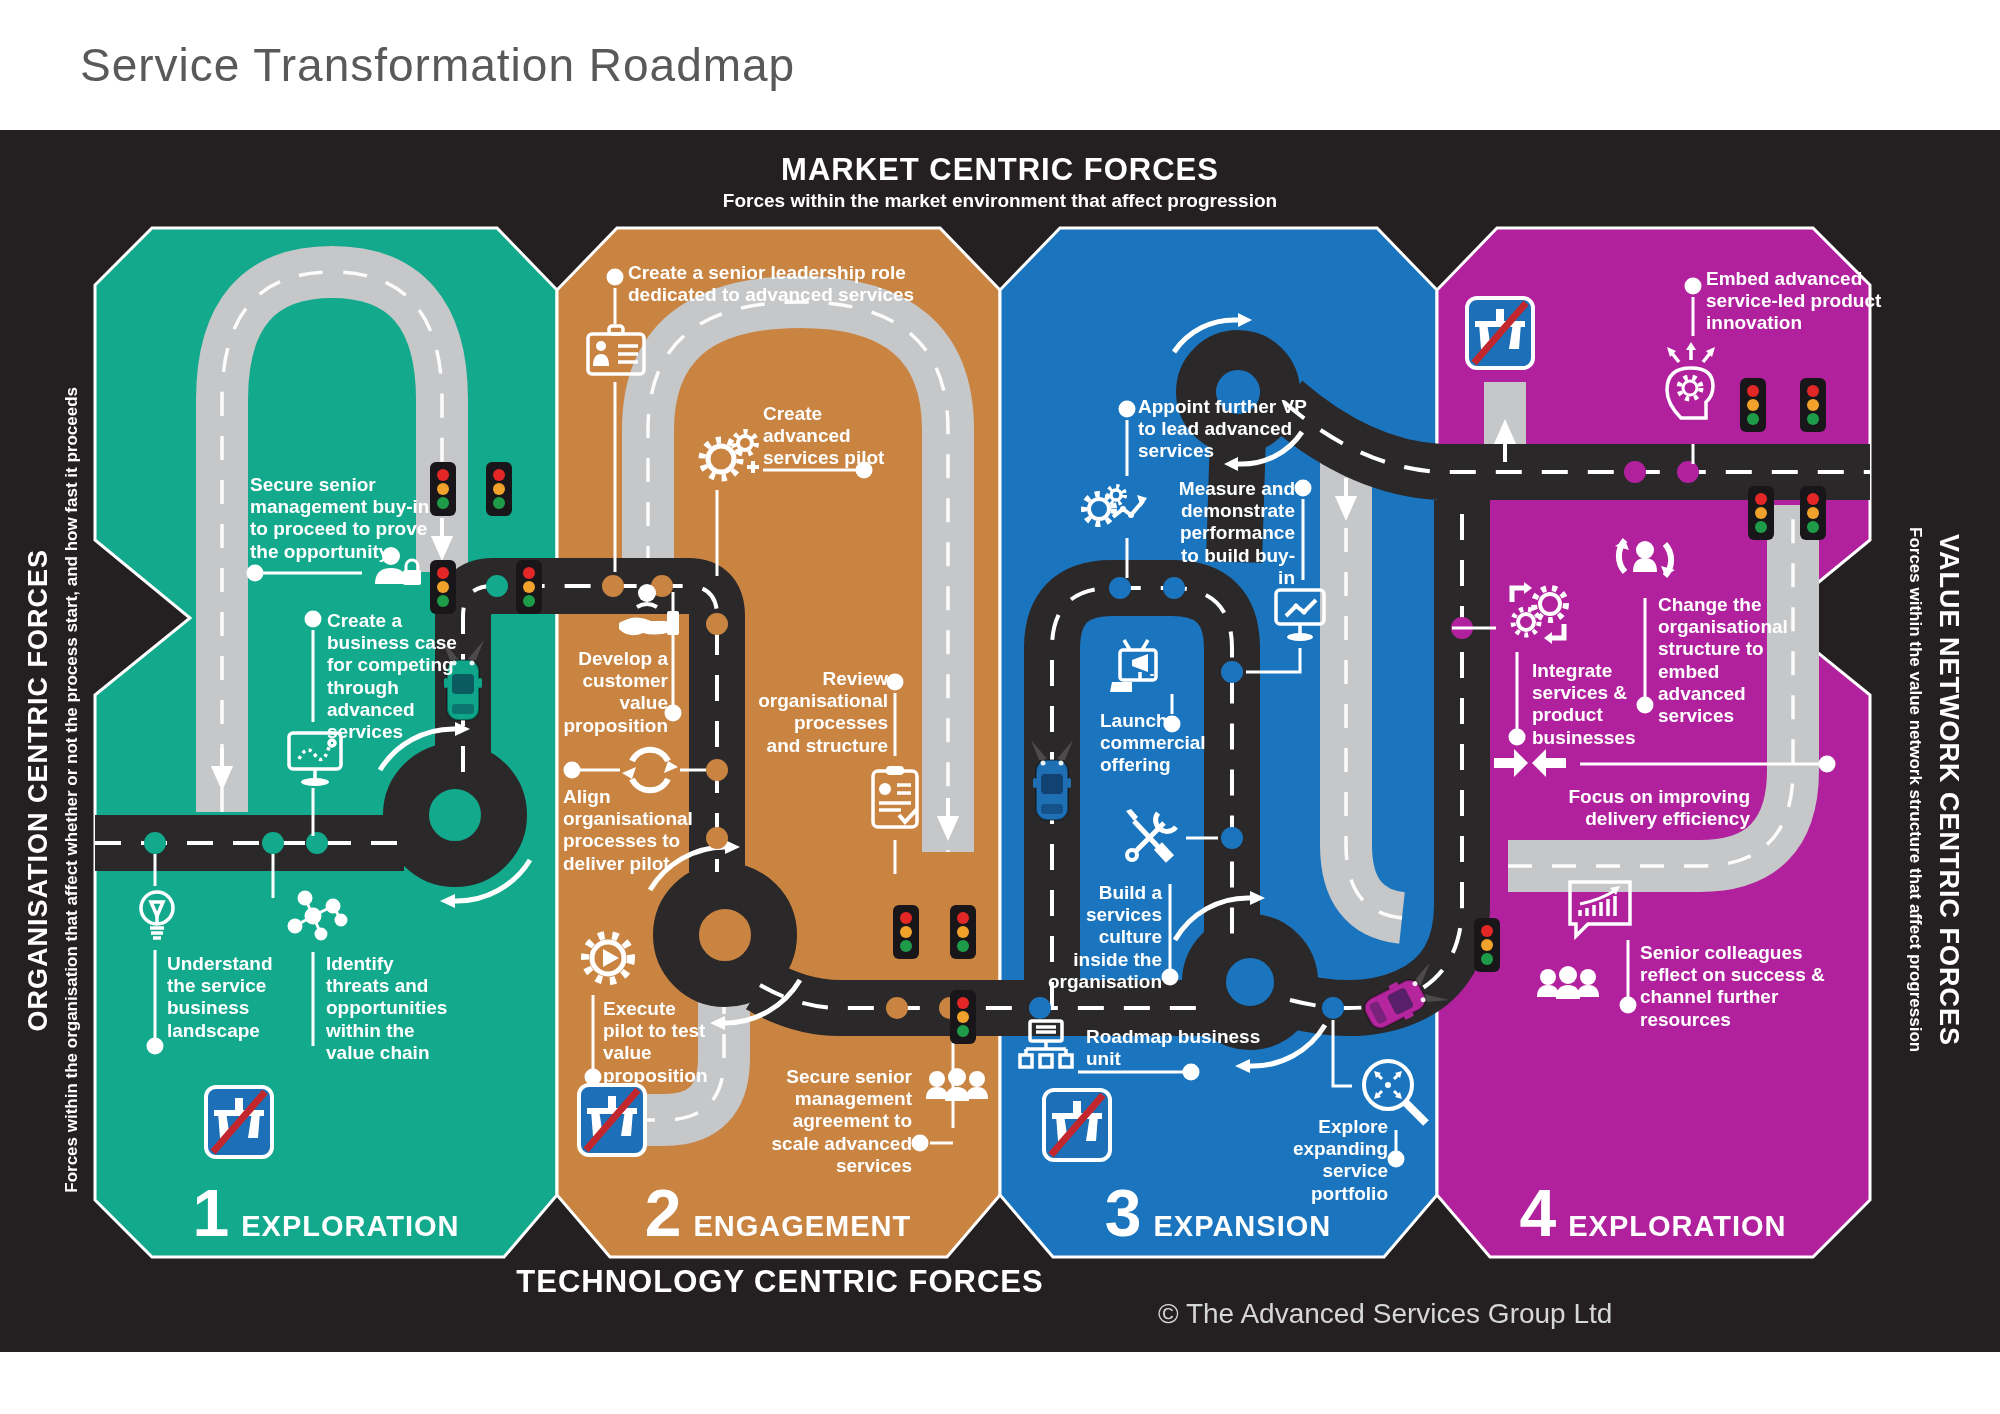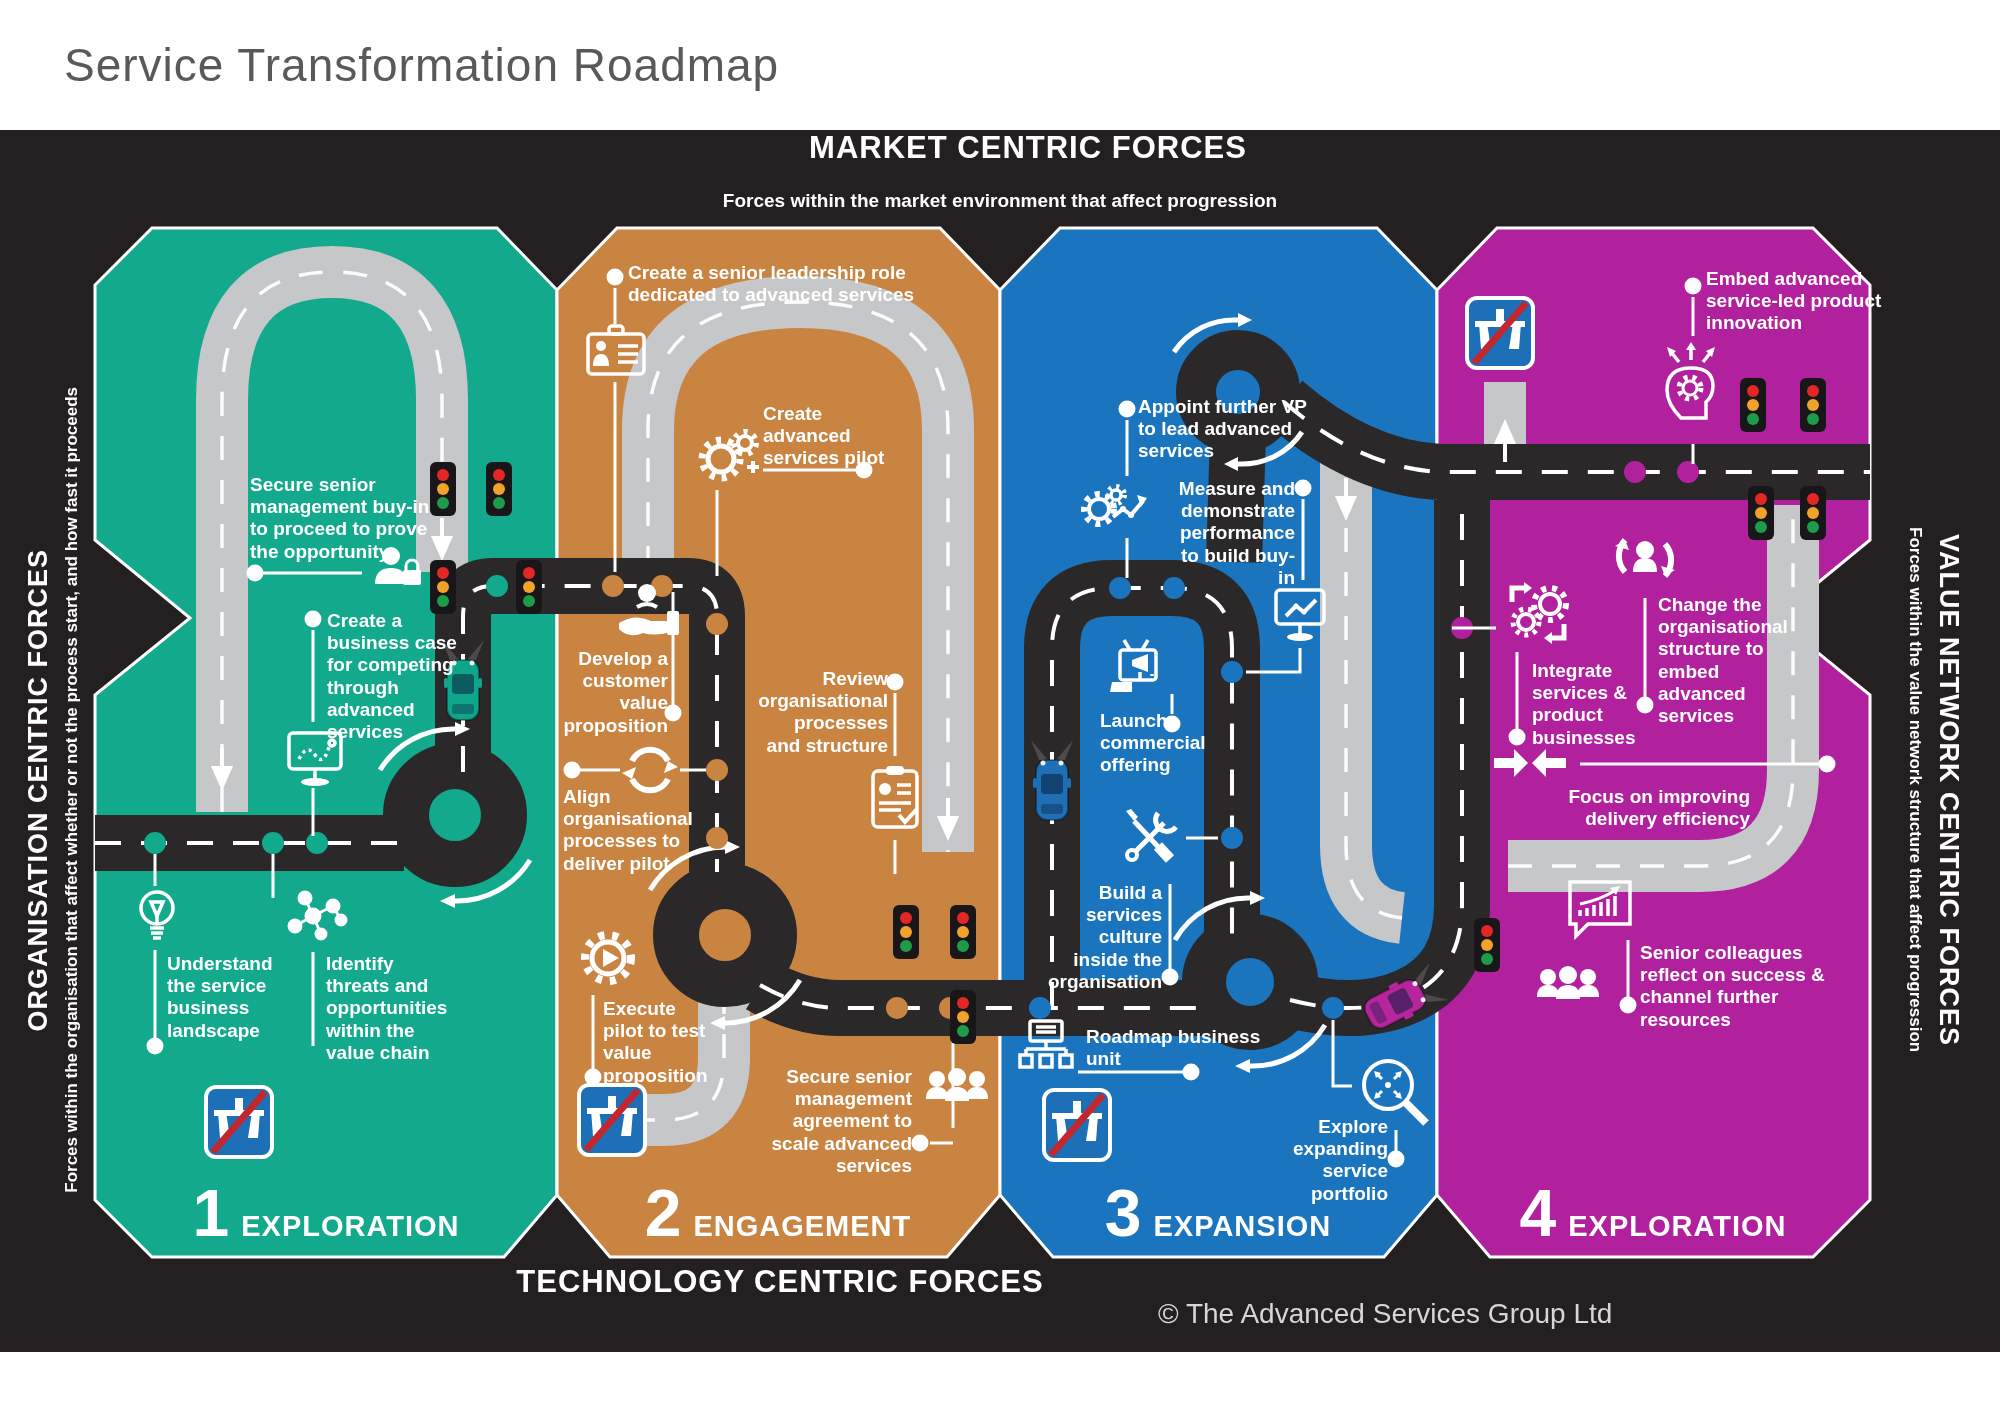--- a/index.html
+++ b/index.html
@@ -1,18 +1,18 @@
 <!DOCTYPE html>
 <html><head>
 <meta charset="utf-8">
 <style>
   html,body{margin:0;padding:0;background:#ffffff;}
   #stage{position:relative;width:2000px;height:1414px;overflow:hidden;font-family:"Liberation Sans",sans-serif;background:#fff;}
   #bgsvg{position:absolute;left:0;top:0;}
-  .page-title{position:absolute;left:64px;top:38px;font-size:46px;font-weight:400;letter-spacing:1px;color:#58595B;}
+  .page-title{position:absolute;left:80px;top:38px;font-size:46px;font-weight:400;letter-spacing:1px;color:#58595B;}
   .band-title{position:absolute;color:#fff;font-weight:700;font-size:31px;letter-spacing:1px;transform:translateX(-50%);white-space:nowrap;}
   .band-sub{position:absolute;color:#fff;font-weight:600;font-size:19px;transform:translateX(-50%);white-space:nowrap;}
   .copyright{position:absolute;left:1158px;top:1298px;color:#D6D7D8;font-size:28px;font-weight:400;}
   .vcol{position:absolute;display:flex;flex-direction:row;align-items:center;justify-content:center;gap:8px;}
   .vtext{writing-mode:vertical-rl;color:#fff;white-space:nowrap;}
   .vcol.left .vtext{transform:rotate(180deg);}
   .vhead{font-size:27px;font-weight:700;letter-spacing:1px;}
   .vsub{font-size:17px;font-weight:600;}
   .ms{position:absolute;color:#fff;font-size:19px;line-height:1.17;font-weight:700;}
   .plabel{position:absolute;top:1180px;display:flex;align-items:baseline;gap:12px;color:#fff;transform:translateX(-50%);}
@@ -471,21 +471,21 @@
     <use href="#i-person-cycle" transform="translate(1645,558)"></use>
     <use href="#i-gears-transfer" transform="translate(1540,612)"></use>
     <use href="#i-converge-arrows" transform="translate(1530,763)"></use>
     <use href="#i-team" transform="translate(1568,985)"></use>
     <use href="#i-chart-bubble" transform="translate(1600,908)"></use>
   </g>
 </svg>
 
   <div class="page-title">Service Transformation Roadmap</div>
 
-  <div class="band-title" style="left:1000px;top:130px;margin-left:28px;">MARKET CENTRIC FORCES</div>
+  <div class="band-title" style="left:1000px;top:152px;">MARKET CENTRIC FORCES</div>
   <div class="band-sub" style="left:1000px;top:190px;">Forces within the market environment that affect progression</div>
 
   <div class="band-title" style="left:780px;top:1264px;">TECHNOLOGY CENTRIC FORCES</div>
   <div class="copyright">© The Advanced Services Group Ltd</div>
 
   <div class="vcol left" style="left:8px;top:228px;height:1124px;width:88px;">
     <div class="vtext vhead">ORGANISATION CENTRIC FORCES</div>
     <div class="vtext vsub">Forces within the organisation that affect whether or not the process start, and how fast it proceeds</div>
   </div>
 

